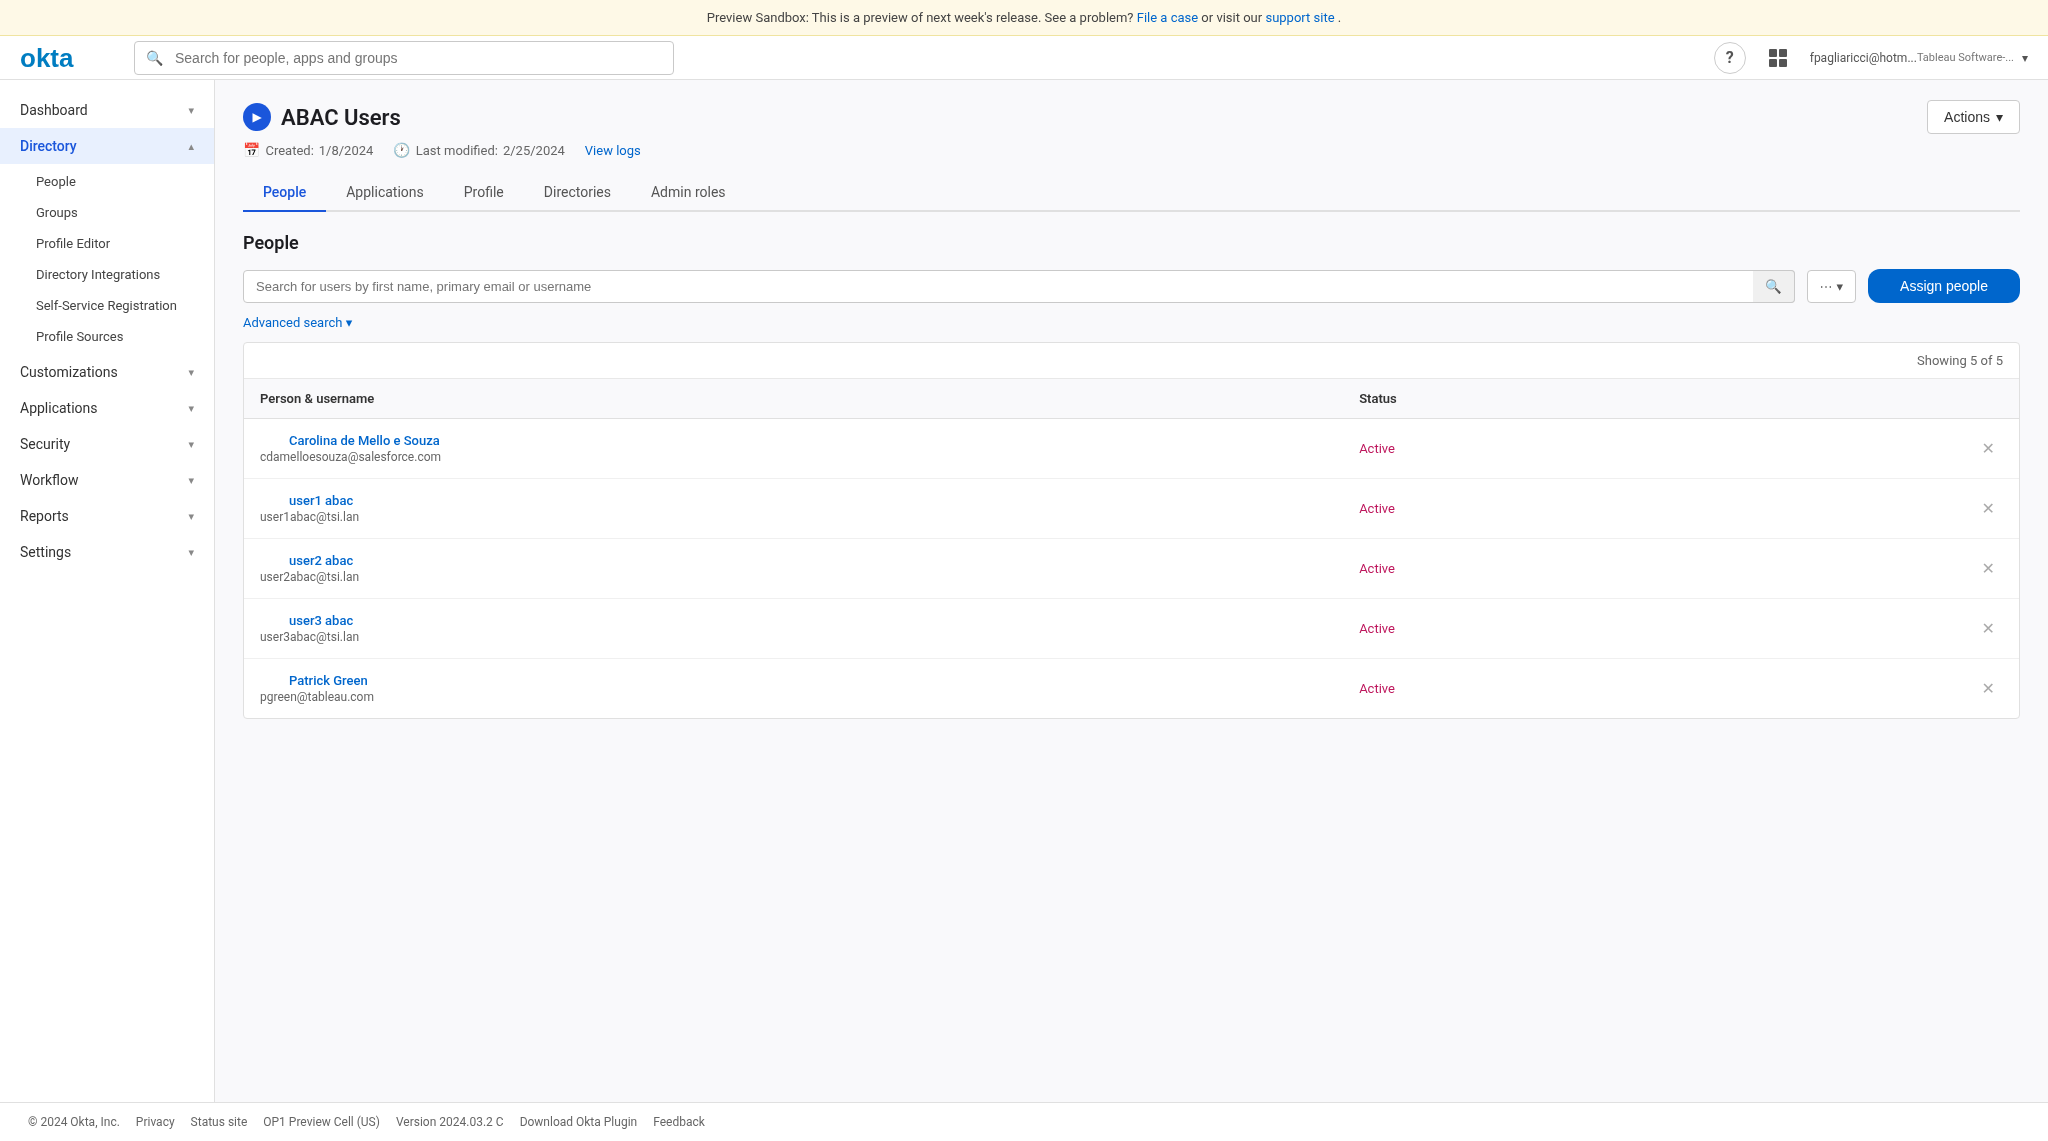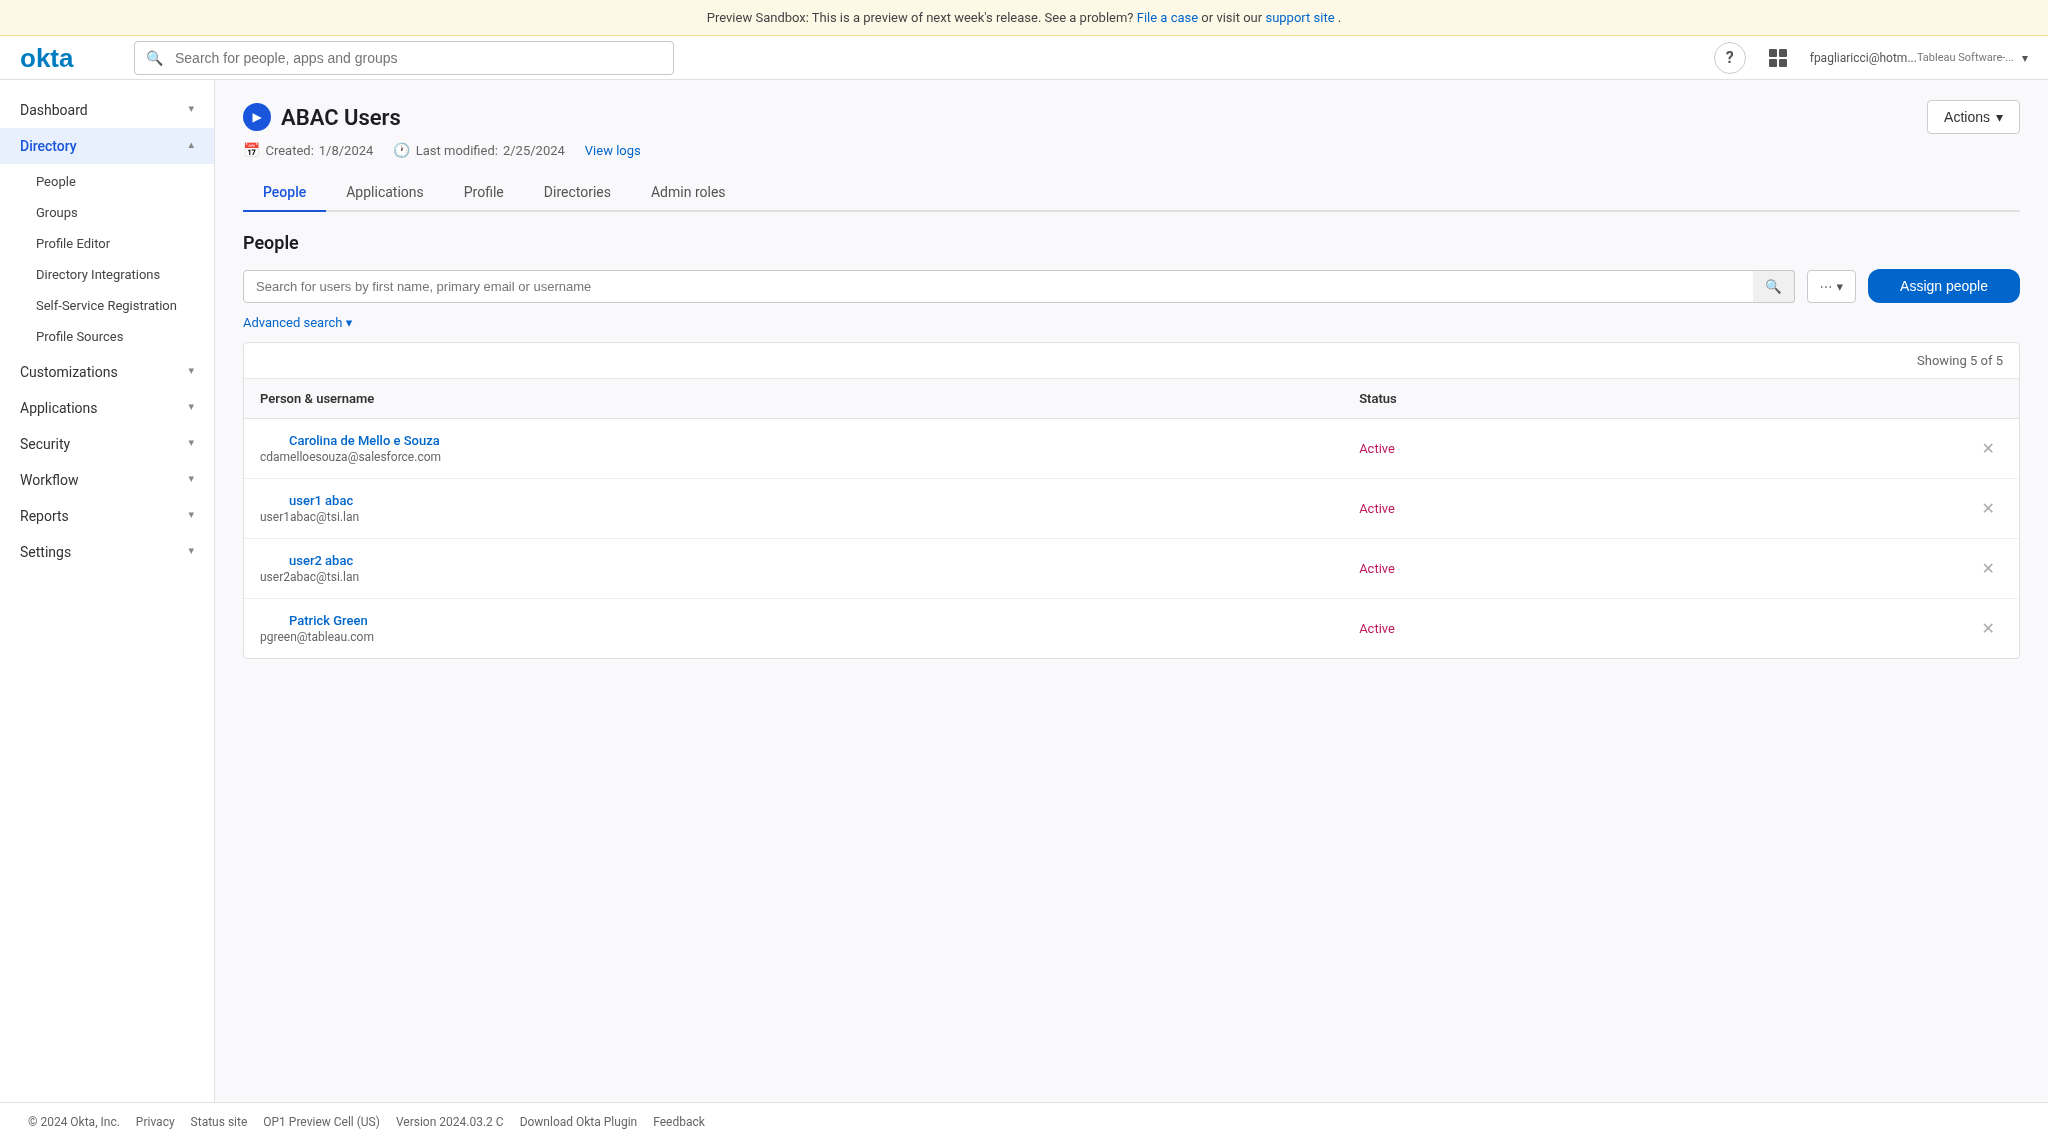--- a/index.html
+++ b/index.html
@@ -91,21 +91,21 @@
     .sidebar {
       width: 215px;
       min-width: 215px;
       background: #fff;
       border-right: 1px solid #e0e0e0;
       padding: 12px 0;
       overflow-y: auto;
     }
     .sidebar-item {
       display: flex;
-      align-items: flex-start;
+      align-items: center;
       justify-content: space-between;
       padding: 10px 20px;
       cursor: pointer;
       font-size: 14px;
       color: #333;
       user-select: none;
     }
     .sidebar-item.active { background: #e8f0fe; color: #1a56db; font-weight: 500; }
     .sidebar-item-label { flex: 1; }
     .sidebar-chevron { font-size: 11px; color: #888; }
@@ -487,20 +487,32 @@
       </td>
       <td>
         <span class="status-active">Active</span>
       </td>
       <td>
         <button class="remove-btn" title="Remove">✕</button>
       </td>
     </tr>
               <tr>
       <td>
+        <a href="#" class="person-name">user3 abac</a>
+        <div class="person-email">user3abac@tsi.lan</div>
+      </td>
+      <td>
+        <span class="status-active">Active</span>
+      </td>
+      <td>
+        <button class="remove-btn" title="Remove">✕</button>
+      </td>
+    </tr>
+              <tr>
+      <td>
         <a href="#" class="person-name">Patrick Green</a>
         <div class="person-email">pgreen@tableau.com</div>
       </td>
       <td>
         <span class="status-active">Active</span>
       </td>
       <td>
         <button class="remove-btn" title="Remove">✕</button>
       </td>
     </tr>

